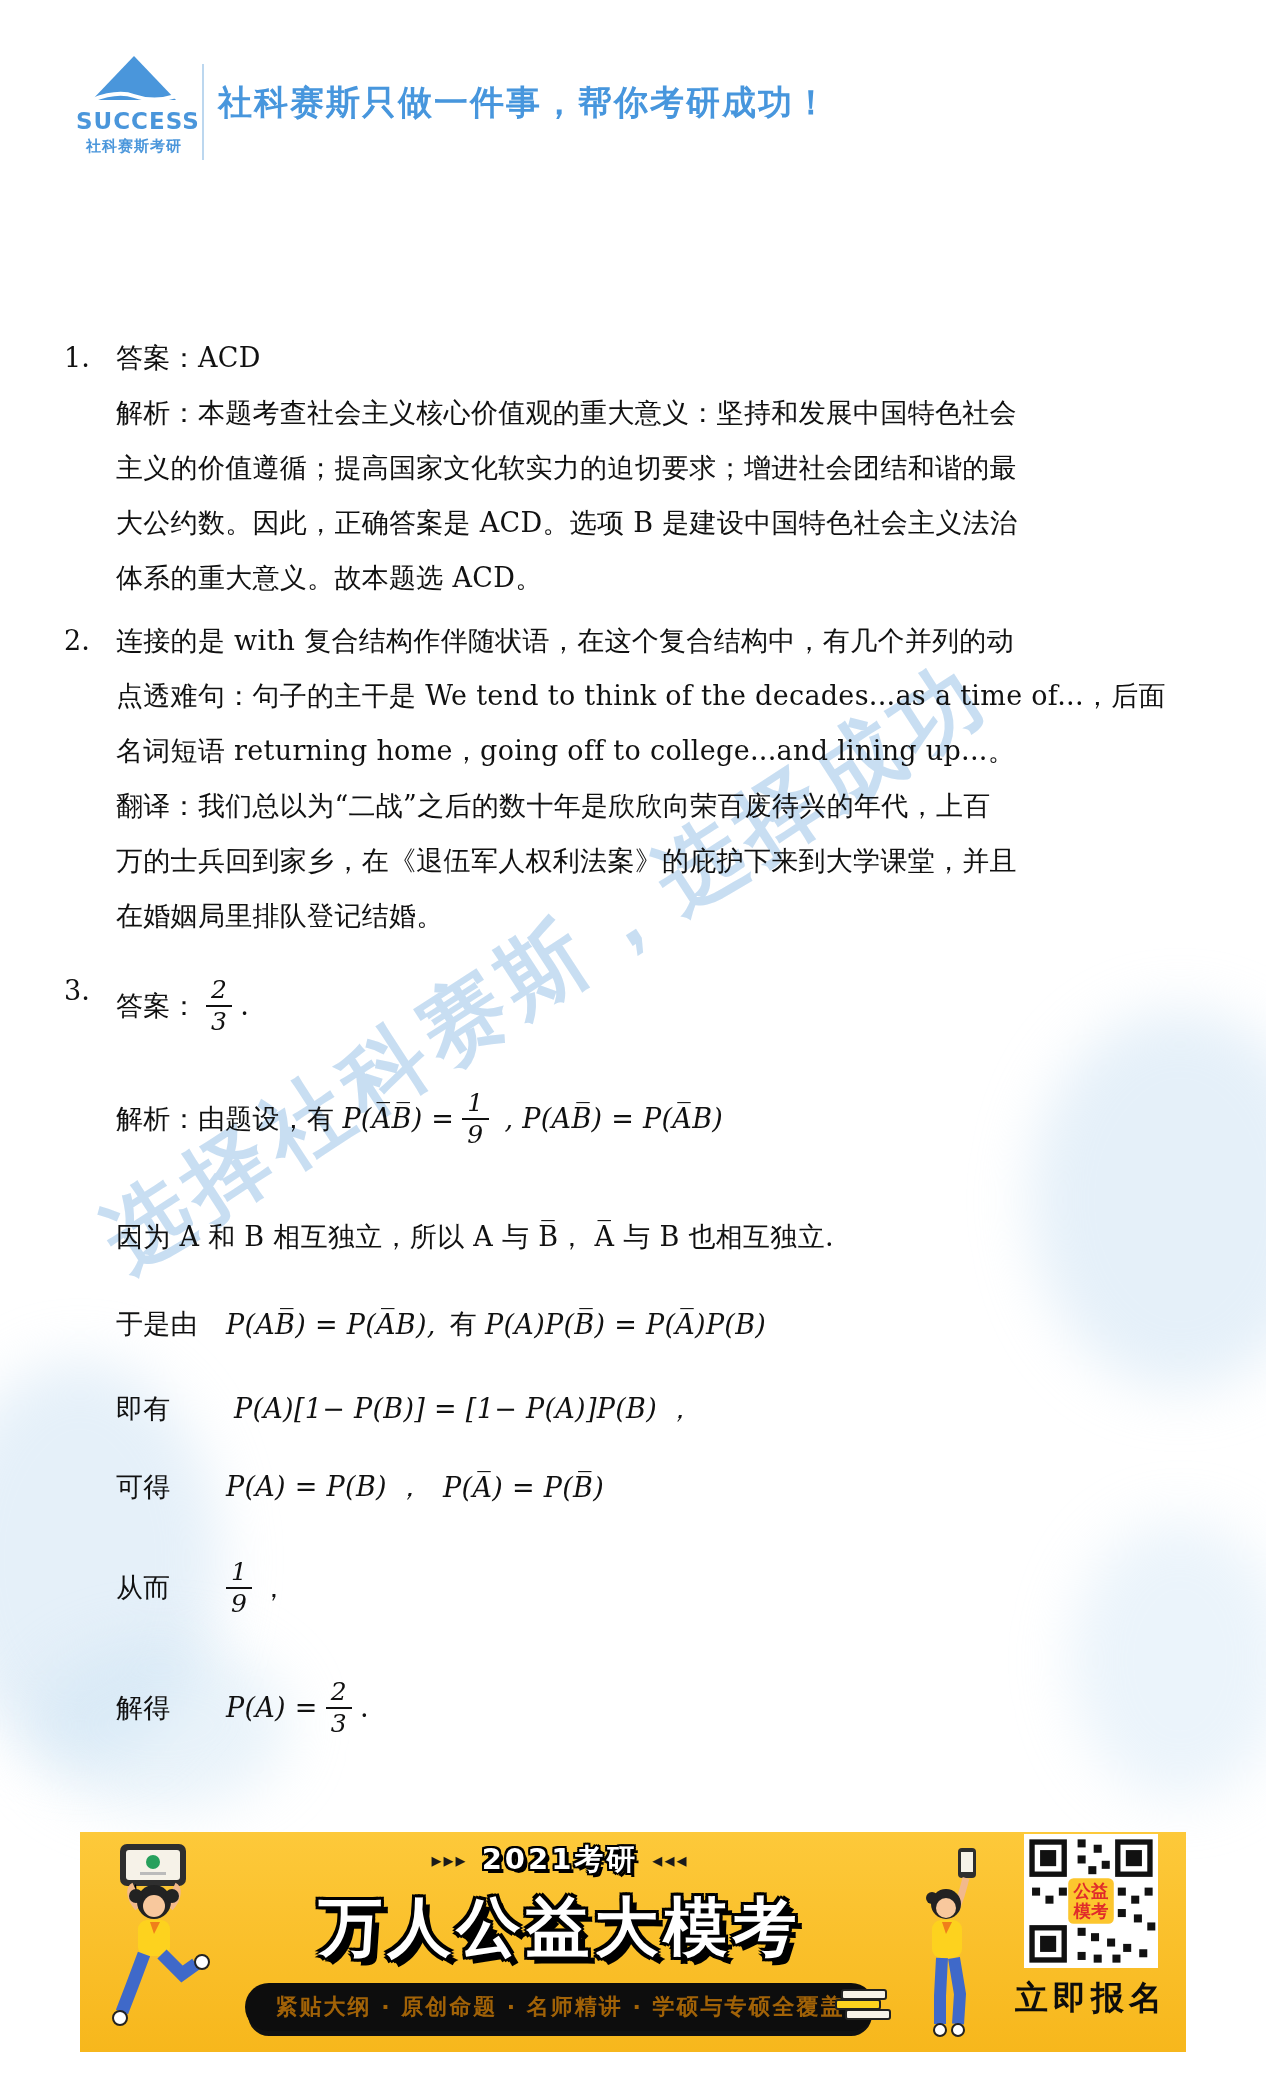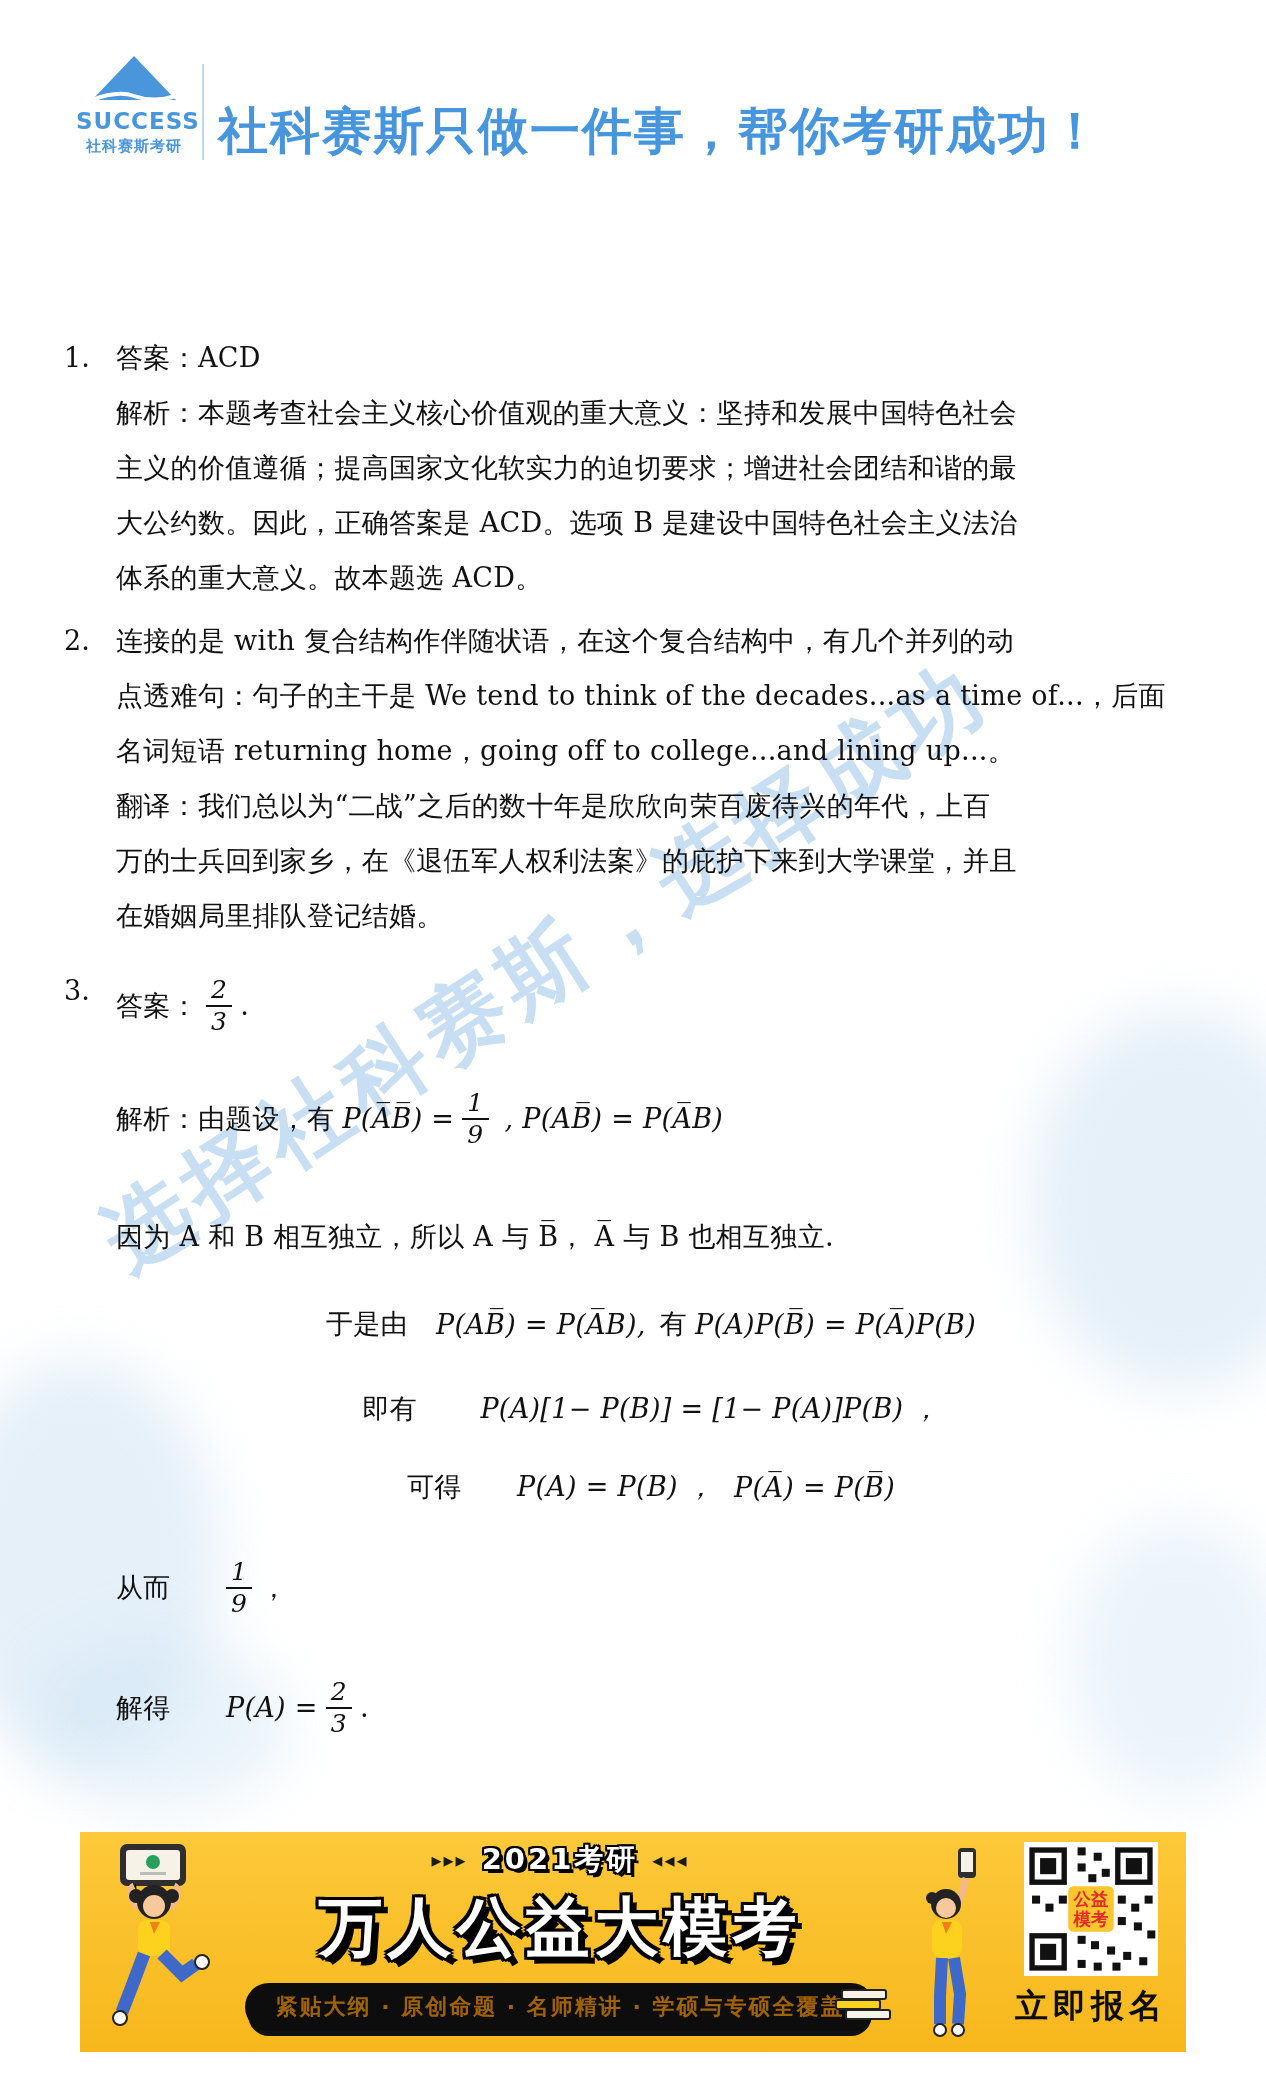--- a/index.html
+++ b/index.html
@@ -16,37 +16,37 @@
   .blob3{left:30px;top:1640px;width:260px;height:170px;background:rgba(203,226,244,0.42);}
   .blob4{left:1070px;top:1520px;width:220px;height:280px;background:rgba(203,226,244,0.38);}
 
   
   .logo{position:absolute;left:76px;top:56px;width:116px;text-align:center;}
   .logo-title{color:#4a96db;font-family:"DejaVu Sans","Liberation Sans",sans-serif;font-weight:bold;
               font-size:23px;letter-spacing:1px;line-height:1;margin-top:2px;}
   .logo-sub{color:#4a96db;font-family:"DejaVu Sans","Liberation Sans",sans-serif;font-weight:bold;
             font-size:15px;margin-top:4px;letter-spacing:1px;}
   .divider{position:absolute;left:202px;top:64px;width:2px;height:96px;background:#bcd7ef;}
-  .slogan{position:absolute;left:218px;top:98px;font-size:50px;font-weight:900;color:#4796dd;
+  .slogan{position:absolute;left:218px;top:80px;font-size:34px;font-weight:900;color:#4796dd;
           font-family:"DejaVu Sans","Liberation Sans",sans-serif;letter-spacing:2px;white-space:nowrap;}
 
   
   .title{position:absolute;left:0;right:0;top:244px;text-align:center;font-size:33px;color:#000;}
   .title .gap{display:inline-block;width:74px;}
 
   
   .main{position:absolute;left:64px;top:330px;width:1122px;}
   .q-row{display:flex;}
   .q-num{width:52px;flex:none;font-size:27px;line-height:55px;}
   .q-body{flex:1;}
   .q-line{font-size:27px;line-height:55px;white-space:nowrap;letter-spacing:0.3px;}
   .q2{margin-top:8px;}
   .q3{margin-top:20px;}
   .mline{display:flex;align-items:center;font-size:27px;white-space:nowrap;letter-spacing:0.3px;}
-  .h85{height:85px;} .h60{height:60px;justify-content:center;}
+  .h85{height:85px;} .h60{height:60px;}
   .mt28{margin-top:28px;} .mt48{margin-top:48px;} .mt30{margin-top:30px;}
   .mt25{margin-top:25px;gap:8px;} .mt18{margin-top:18px;} .mt35{margin-top:35px;}
   .math{font-style:italic;margin-left:8px;}
   .mlabel{display:inline-block;width:102px;flex:none;}
   .frac{display:inline-flex;flex-direction:column;align-items:center;vertical-align:middle;
         margin:0 8px;font-size:25px;line-height:1.18;font-style:italic;}
   .frac .fn{padding:0 5px;border-bottom:2px solid #111;}
   .frac .fd{padding:0 5px;}
 
   
@@ -57,21 +57,21 @@
   .banner-girl2{flex:none;margin:14px 0 0 0;}
   .banner-center{flex:1;display:flex;flex-direction:column;align-items:center;padding-top:8px;}
   .banner-top{display:flex;align-items:center;gap:14px;}
   .arrows{color:#1a1a1a;font-size:20px;letter-spacing:2px;}
   .banner-year{color:#fff;font-size:29px;font-weight:900;letter-spacing:3px;
        text-shadow:2px 0 #000,-2px 0 #000,0 2px #000,0 -2px #000,2px 2px #000,-2px 2px #000,2px -2px #000,-2px -2px #000,4px 4px 0 #000;}
   .banner-headline{margin-top:4px;color:#fff;font-size:64px;font-weight:900;letter-spacing:5px;
        text-shadow:3px 0 #000,-3px 0 #000,0 3px #000,0 -3px #000,3px 3px #000,-3px 3px #000,3px -3px #000,-3px -3px #000,7px 7px 0 #000;}
   .banner-pill{margin-top:12px;background:#0d0d0d;color:#a16207;font-size:22px;font-weight:bold;
        padding:9px 30px;border-radius:30px;letter-spacing:2px;box-shadow:0 8px 0 -3px #111;}
-  .banner-right{flex:none;width:190px;display:flex;flex-direction:column;align-items:center;padding-top:10px;}
+  .banner-right{flex:none;width:190px;display:flex;flex-direction:column;align-items:center;padding-top:2px;}
   .banner-cta{margin-top:8px;color:#0d0d0d;font-size:33px;font-weight:900;letter-spacing:5px;}
   .books{position:absolute;right:290px;bottom:26px;}
 </style>
 </head>
 <body>
 
 <div class="page">
 
   <div class="watermark">选择社科赛斯，选择成功</div>
   <div class="blob blob1"></div>

